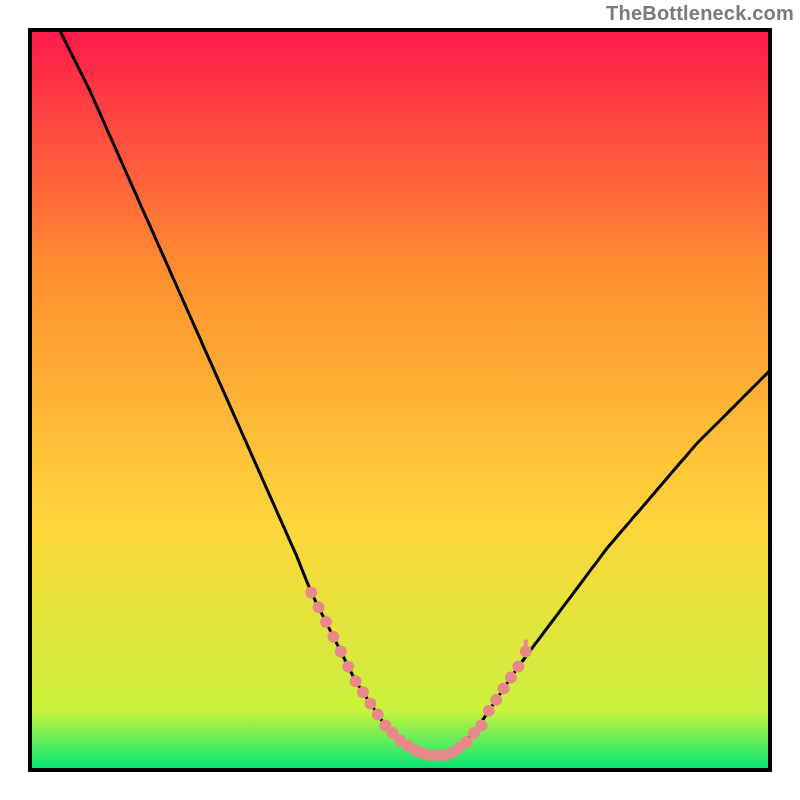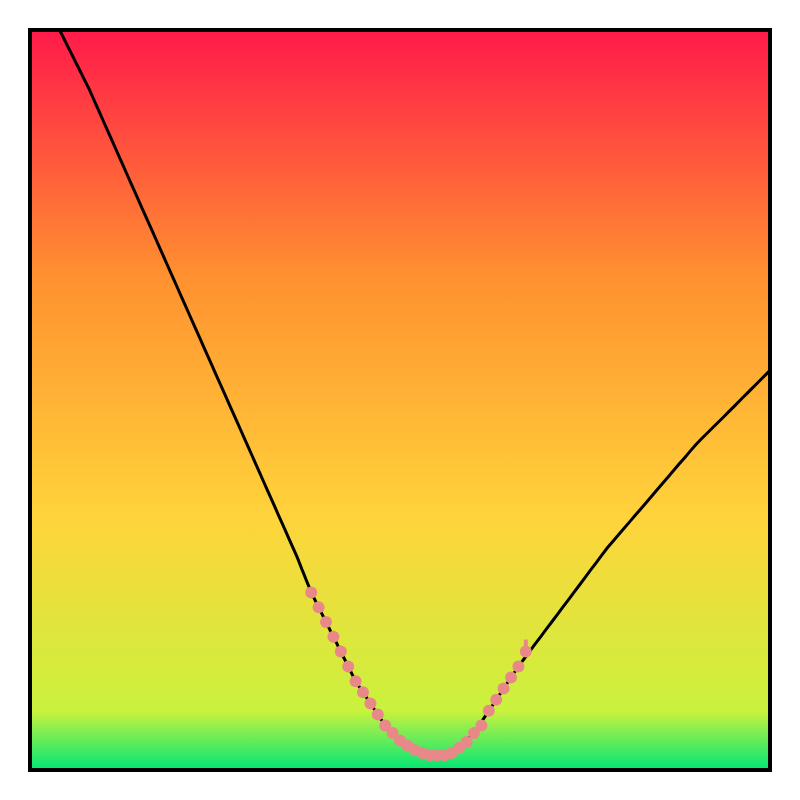--- a/index.html
+++ b/index.html
@@ -30,20 +30,21 @@
     position: absolute;
     top: 0;
     left: 0;
   }
 </style>
 </head>
 <body>
 
 <div class="wrapper">
 
+  <div class="watermark">TheBottleneck.com</div>
 
   <svg class="chart" width="800" height="800" viewBox="0 0 800 800">
     <defs>
       <linearGradient id="bg-grad" x1="0" y1="0" x2="0" y2="1">
         <stop id="grad-top" offset="0%" stop-color="#ff1a4a"></stop>
         <stop id="grad-upper" offset="33%" stop-color="#ff9030"></stop>
         <stop id="grad-mid" offset="66%" stop-color="#ffd43b"></stop>
         <stop id="grad-lower" offset="92%" stop-color="#c9f23d"></stop>
         <stop id="grad-bottom" offset="100%" stop-color="#00e676"></stop>
       </linearGradient>

